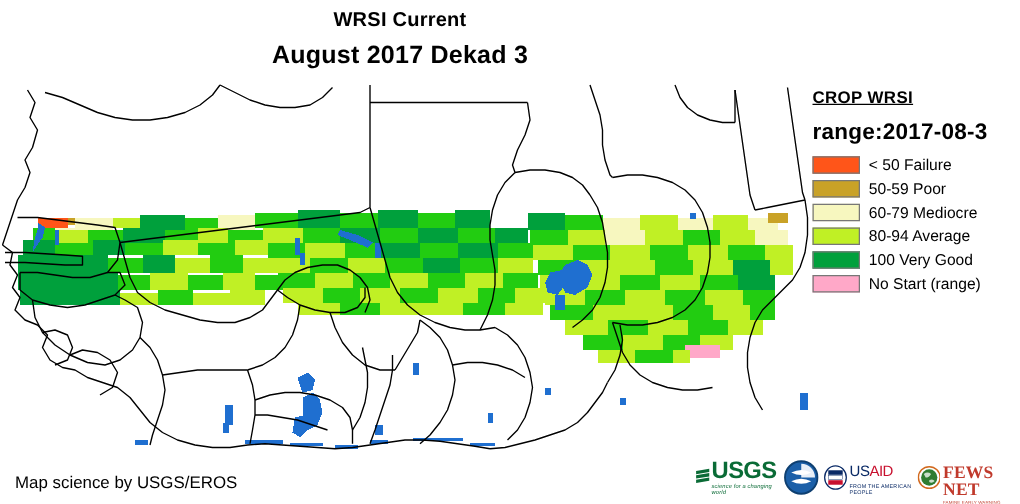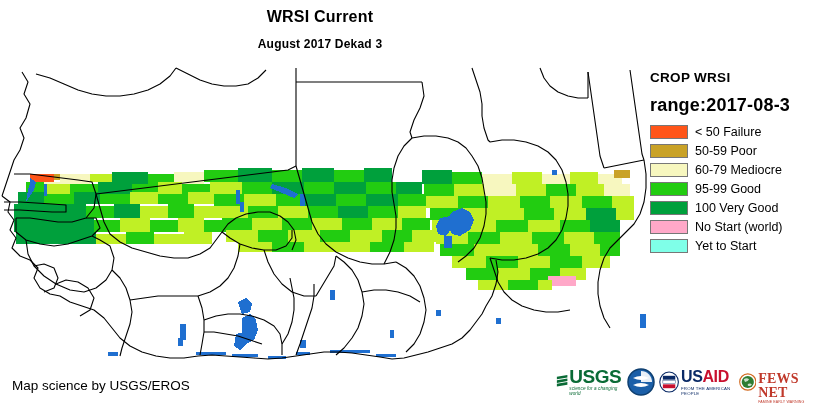--- a/index.html
+++ b/index.html
@@ -1,36 +1,36 @@
 <!DOCTYPE html>
 <html><head>
 <meta charset="utf-8">
 <style>
   html,body{margin:0;padding:0;background:#ffffff;}
   body{width:816px;height:403px;position:relative;overflow:hidden;
        font-family:"Liberation Sans","DejaVu Sans",sans-serif;color:#000;}
   #title-block{position:absolute;left:0;top:4px;width:640px;text-align:center;}
   #title-main{font-size:16px;font-weight:bold;letter-spacing:.2px;line-height:26px;}
-  #title-sub{font-size:12px;font-weight:bold;letter-spacing:.2px;line-height:24px;margin-top:2px;}
+  #title-sub{font-size:20px;font-weight:bold;letter-spacing:.2px;line-height:24px;margin-top:2px;}
   #map-area{position:absolute;left:0;top:62px;width:648px;height:300px;}
   #map-svg{display:block;width:648px;height:300px;}
   #legend{position:absolute;left:650px;top:70px;width:166px;}
-  #legend-title{font-size:13.5px;font-weight:bold;letter-spacing:.3px;}
+  #legend-title{font-size:13.5px;font-weight:bold;letter-spacing:.3px;text-decoration:underline;}
   #legend-range{font-size:18px;font-weight:bold;margin-top:10px;letter-spacing:.2px;}
   .legend-list{margin-top:7px;text-align:right;}
   .legend-row{display:flex;align-items:center;height:17px;margin-bottom:2px;}
   .swatch{width:38px;height:14px;border:1px solid #777;box-sizing:border-box;flex:0 0 auto;}
   .legend-label{font-size:12.5px;margin-left:7px;white-space:nowrap;line-height:14px;}
   #credit{position:absolute;left:12px;top:378px;font-size:13.5px;}
   #logos{position:absolute;left:556px;top:362px;width:260px;height:40px;
          display:flex;align-items:center;gap:4px;}
   .logo{height:34px;display:flex;align-items:center;}
   .usgs-txt{font-weight:bold;font-size:19px;color:#0a6b36;letter-spacing:-.5px;line-height:18px;}
   .usgs-tag{font-size:4.6px;color:#0a6b36;font-style:italic;letter-spacing:.1px;}
-  .usaid-txt{font-weight:bold;font-size:16px;letter-spacing:-.4px;line-height:15px;}
+  .usaid-txt{font-weight:normal;font-size:12px;letter-spacing:-.4px;line-height:15px;}
   .usaid-tag{font-size:4.3px;color:#0a2a66;letter-spacing:.2px;}
   .fews-txt{font-weight:bold;font-size:14px;color:#c0392b;letter-spacing:.2px;line-height:14px;
             font-family:"Liberation Serif","DejaVu Serif",serif;}
   .fews-tag{font-size:3.6px;color:#c0392b;letter-spacing:.1px;}
 </style>
 </head>
 <body>
 
 <div id="title-block">
   <div id="title-main">WRSI Current</div>
@@ -389,40 +389,36 @@
     <div class="legend-row">
       <span class="swatch" style="background: rgb(201, 162, 39);"></span>
       <span class="legend-label">50-59 Poor</span>
     </div>
 
     <div class="legend-row">
       <span class="swatch" style="background: rgb(247, 247, 191);"></span>
       <span class="legend-label">60-79 Mediocre</span>
     </div>
 
-
-    <div class="legend-row">
-      <span class="swatch" style="background: rgb(34, 204, 17);"></span>
-      <span class="legend-label">95-99 Good</span>
-    </div>
+    <div class="legend-row">
+      <span class="swatch" style="background: rgb(192, 240, 37);"></span>
+      <span class="legend-label">80-94 Average</span>
+    </div>
+
 
     <div class="legend-row">
       <span class="swatch" style="background: rgb(0, 160, 60);"></span>
       <span class="legend-label">100 Very Good</span>
     </div>
 
     <div class="legend-row">
       <span class="swatch" style="background: rgb(255, 168, 200);"></span>
-      <span class="legend-label">No Start (world)</span>
-    </div>
-
-    <div class="legend-row">
-      <span class="swatch" style="background: rgb(127, 255, 232);"></span>
-      <span class="legend-label">Yet to Start</span>
-    </div>
+      <span class="legend-label">No Start (range)</span>
+    </div>
+
   </div>
 </div>
 
 <div id="credit">Map science by USGS/EROS</div>
 
 <div id="logos">
 
   <div class="logo">
     <svg width="14" height="20" viewBox="0 0 14 20">
       <path d="M1,4 L13,2 L13,5 L1,7 Z" fill="#0a6b36"></path>

